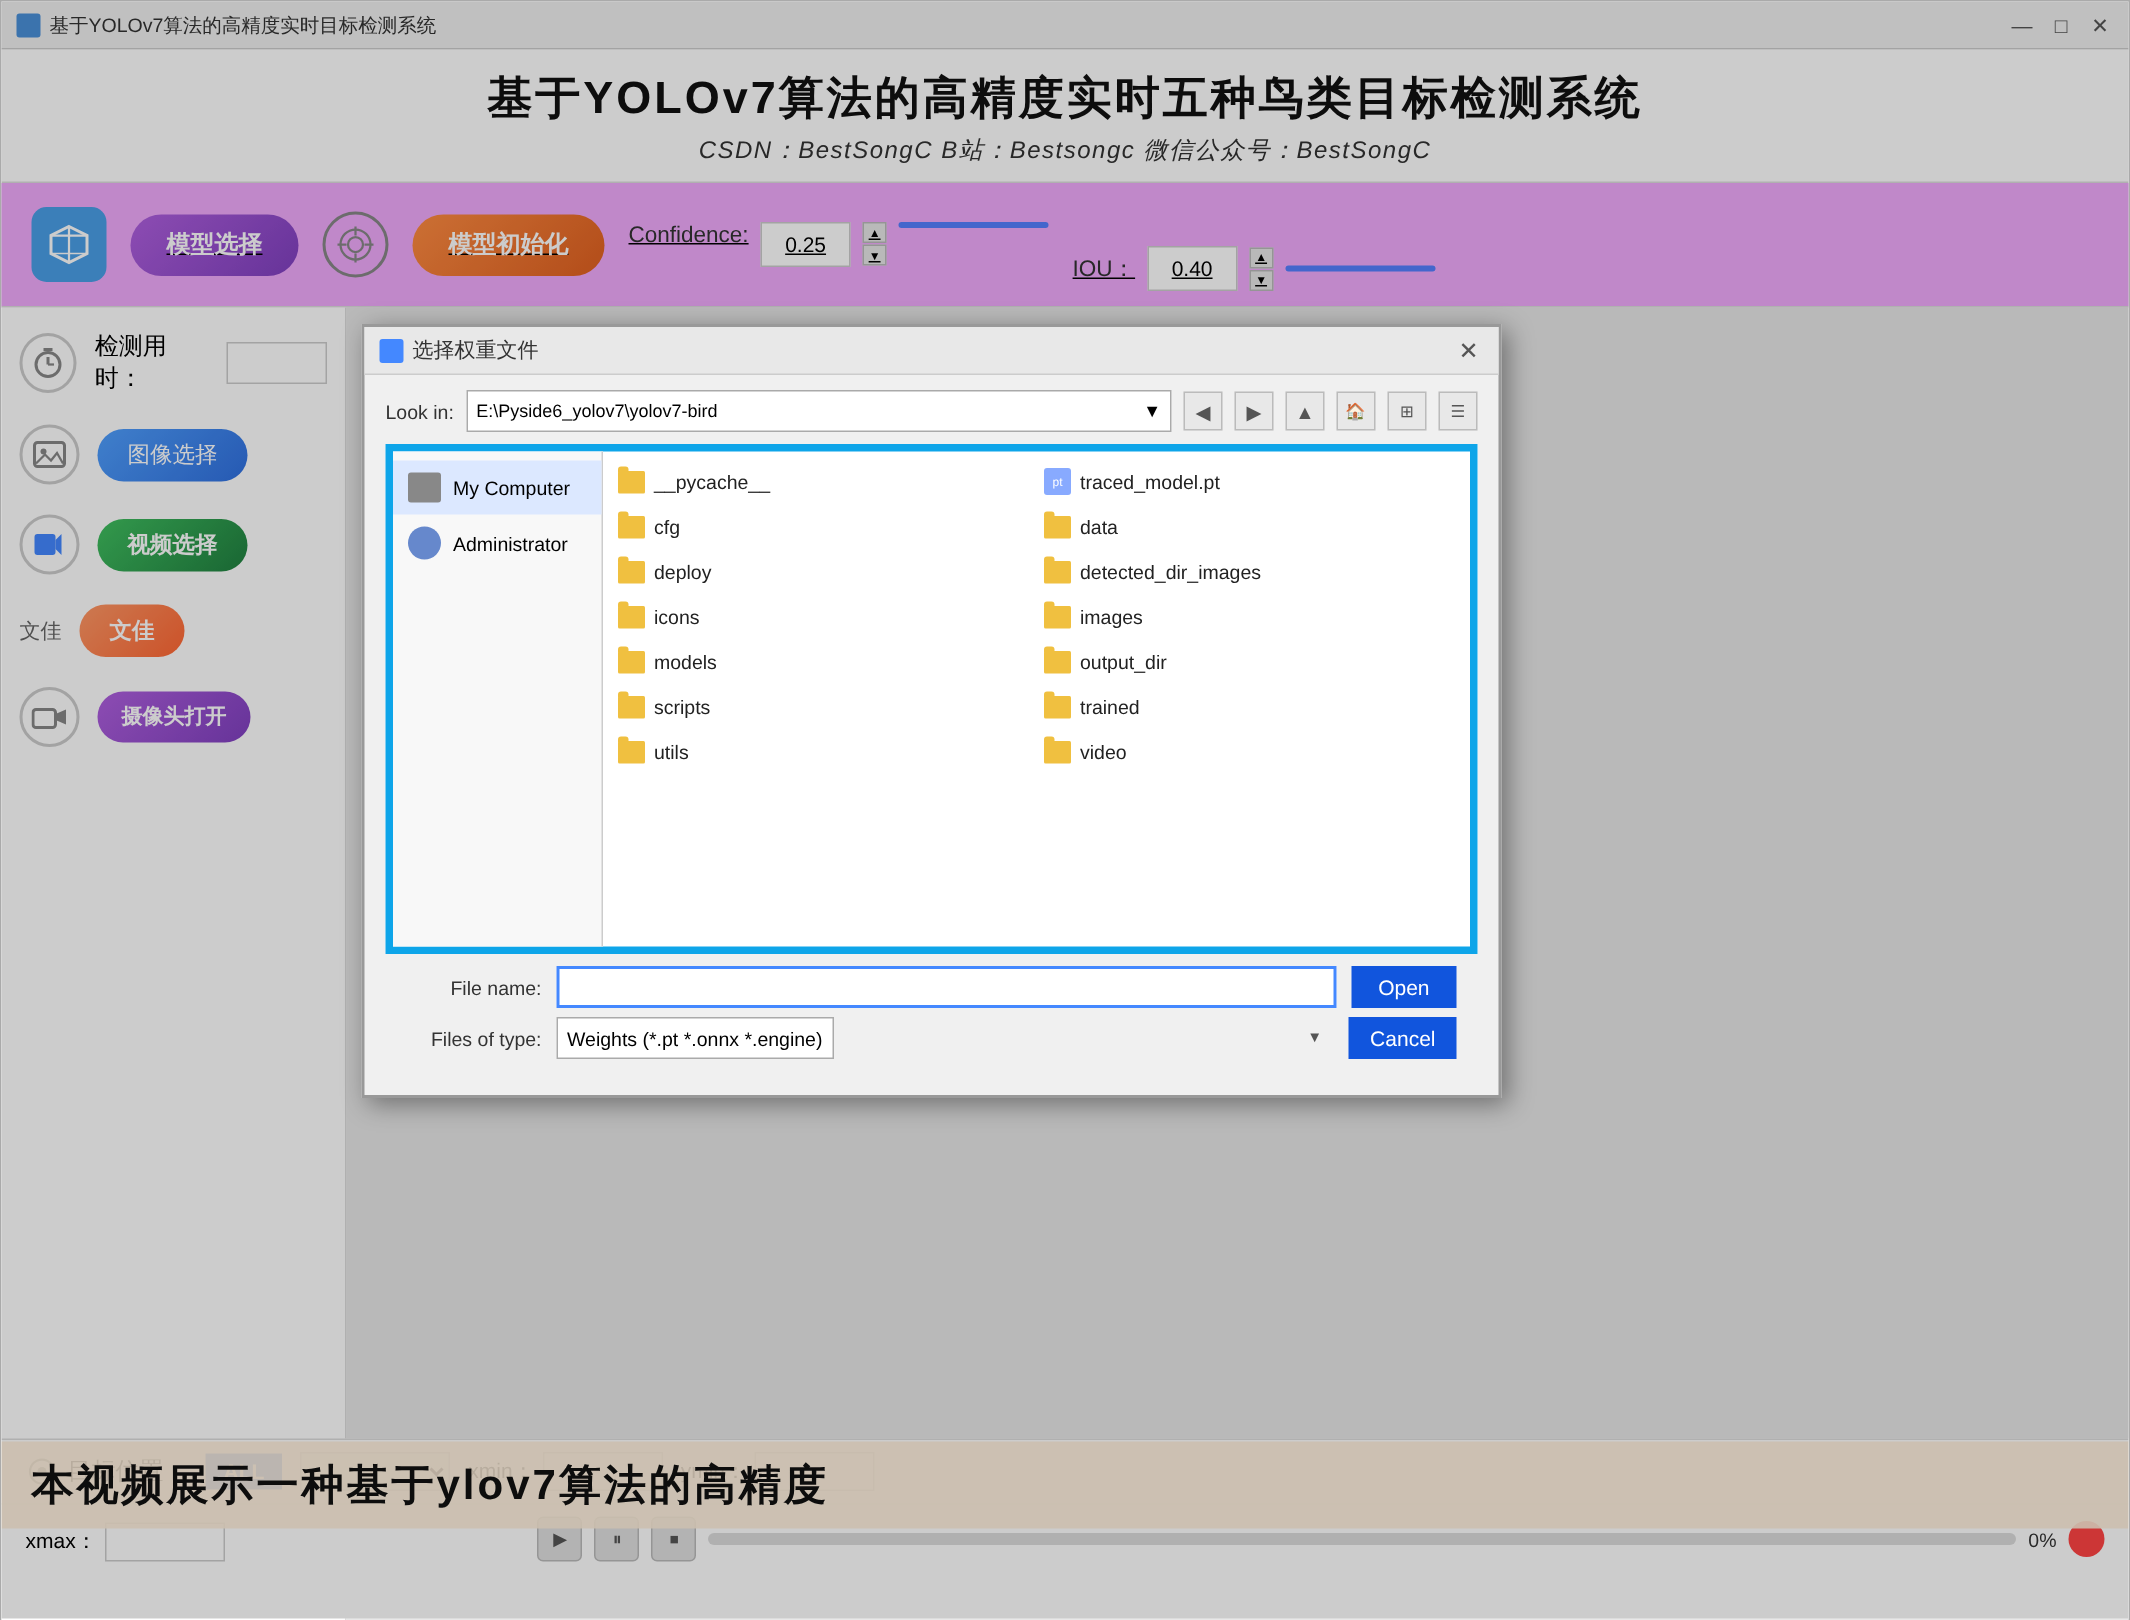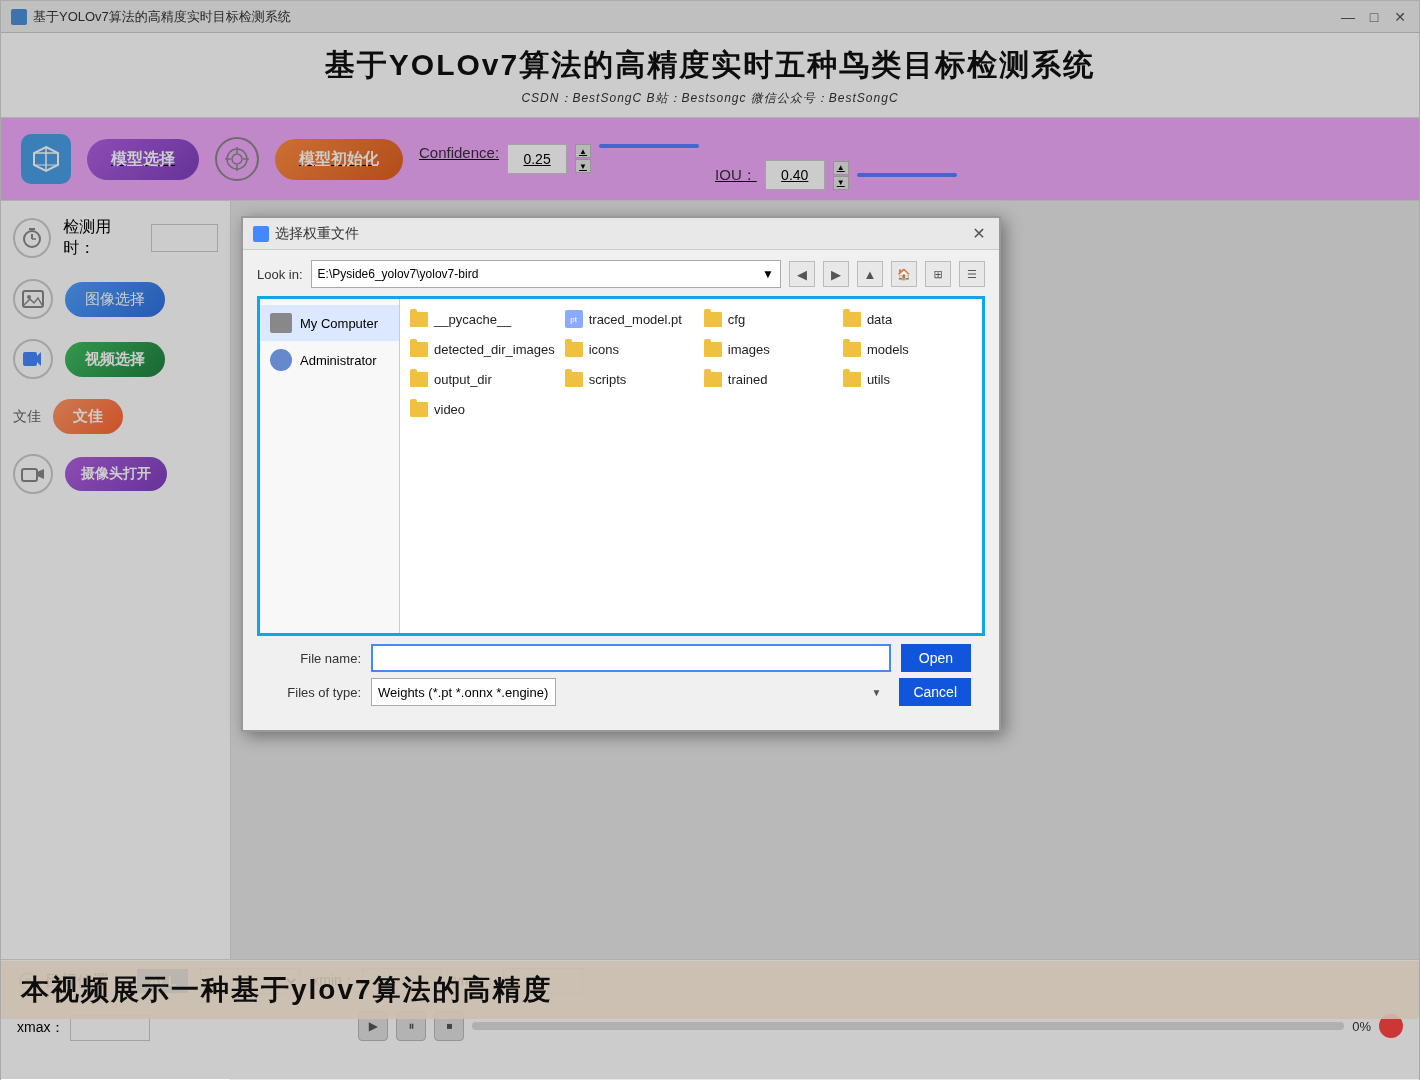--- a/index.html
+++ b/index.html
@@ -68,21 +68,21 @@
       text-align: center;
       border-bottom: 1px solid #ddd;
     }
     .app-title {
       font-size: 30px;
       font-weight: bold;
       color: #111;
       letter-spacing: 2px;
     }
     .app-subtitle {
-      font-size: 12px;
+      font-size: 16px;
       color: #333;
       font-style: italic;
       margin-top: 4px;
       letter-spacing: 1px;
     }
 
     
     .toolbar {
       background: #f0abfc;
       padding: 10px 20px;
@@ -362,21 +362,21 @@
       display: flex;
       align-items: center;
       justify-content: center;
       font-size: 13px;
       color: #555;
     }
     .dialog-content {
       display: flex;
       gap: 0;
       height: 340px;
-      border: 3px solid #0ea5e9;
+      border: 5px solid #0ea5e9;
       background: white;
     }
     .sidebar-panel {
       width: 140px;
       border-right: 1px solid #ccc;
       background: #f8f8f8;
       padding: 6px 0;
     }
     .sidebar-panel-item {
       display: flex;
@@ -398,21 +398,21 @@
     }
     .admin-icon {
       width: 22px;
       height: 22px;
       background: #6688cc;
       border-radius: 50%;
     }
     .file-list-area {
       flex: 1;
       display: grid;
-      grid-template-columns: 1fr 1fr 1fr 1fr;
+      grid-template-columns: 1fr 1fr;
       grid-auto-rows: 28px;
       align-content: start;
       padding: 6px;
       gap: 2px;
     }
     .file-item {
       display: flex;
       align-items: center;
       gap: 6px;
       padding: 2px 4px;
@@ -780,20 +780,24 @@
               <div class="file-pt-icon">pt</div>
               <span>traced_model.pt</span>
             </div>
             <div class="file-item">
               <div class="file-folder-icon"></div>
               <span>cfg</span>
             </div>
             <div class="file-item">
               <div class="file-folder-icon"></div>
               <span>data</span>
+            </div>
+            <div class="file-item">
+              <div class="file-folder-icon"></div>
+              <span>deploy</span>
             </div>
             <div class="file-item">
               <div class="file-folder-icon"></div>
               <span>detected_dir_images</span>
             </div>
             <div class="file-item">
               <div class="file-folder-icon"></div>
               <span>icons</span>
             </div>
             <div class="file-item">

